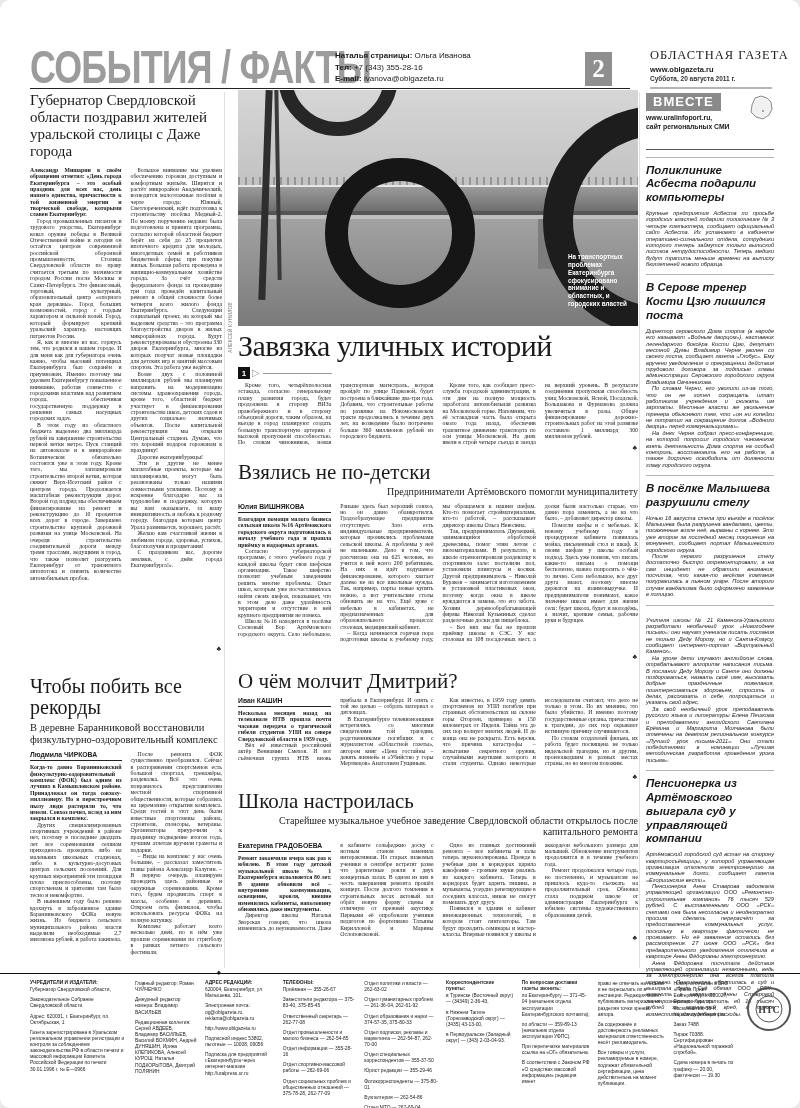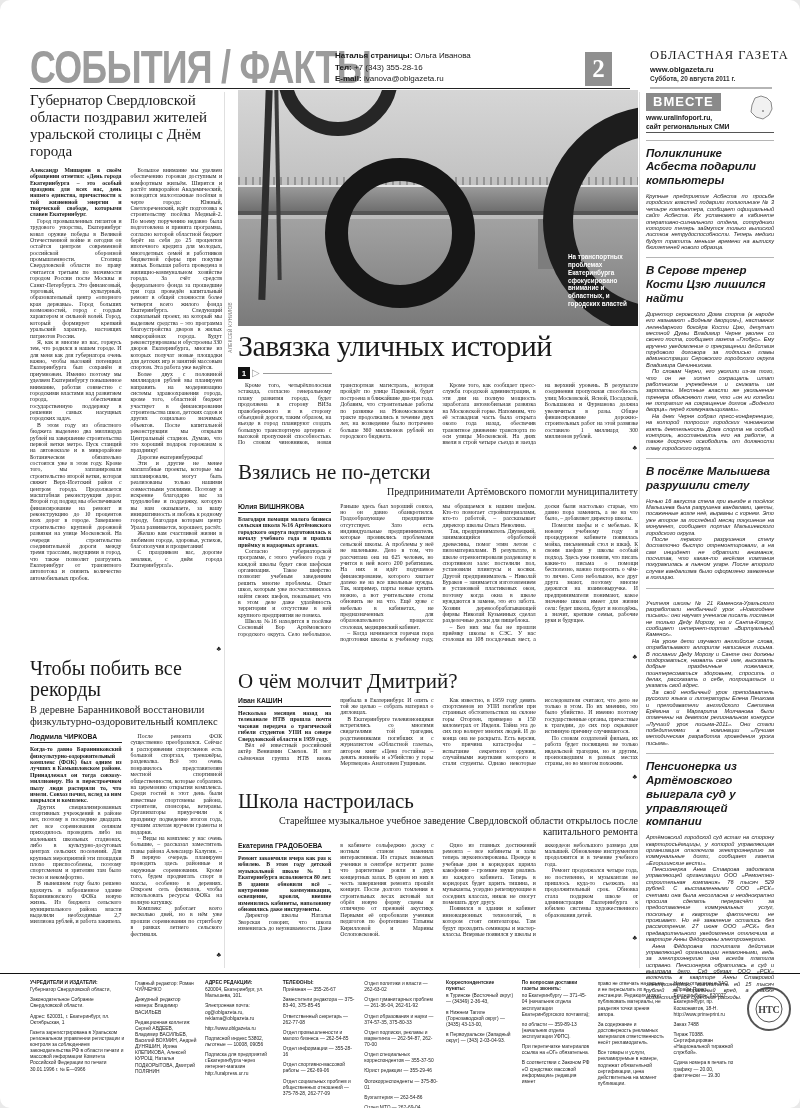--- a/index.html
+++ b/index.html
@@ -34,21 +34,21 @@
   .lead { font-weight:bold; }
   .byline { font-family:"Liberation Sans",sans-serif; font-weight:bold; font-size:6.8px;
     border-bottom:1px solid #222; padding-bottom:2px; margin-bottom:3px; }
   .endmark { position:absolute; right:1px; bottom:0; font-size:7px; color:#222; line-height:1; }
 
   
   .col-left { position:absolute; left:30px; top:92px; width:192px; }
   .col-left .head-gov { font-size:15px; line-height:1.13; font-weight:500; }
   .body.cols2 { column-count:2; }
   .gov-body { height:486px; margin-top:7px; }
-  .art-records { margin-top:5px; }
+  .art-records { margin-top:23px; }
   .art-records h1 { font-size:20px; line-height:1.05; }
   .art-records .subtitle { font-size:10.5px; line-height:1.15; font-weight:500; margin-top:4px; }
   .rec-body { height:226px; margin-top:5px; }
 
   
   .col-center { position:absolute; left:228px; top:90px; width:400px;margin-left:10px; }
   .photo { position:relative; width:400px; height:236px; background:linear-gradient(#d6d6d6 0%,#c2c2c2 40%,#ababab 100%); overflow:hidden; }
   .ph-rail { position:absolute; left:0; right:0; top:87px; height:8px;
     background:repeating-linear-gradient(90deg,#8a8a8a 0 2px,transparent 2px 7px); opacity:.8; }
   .ph-bridge { position:absolute; left:0; right:0; top:95px; height:30px;
@@ -73,21 +73,21 @@
   .body.cols4 { column-count:4; }
   .streets-body { height:70px; margin-top:3px; }
   .art-mid h1 { font-size:21px; line-height:1.05; margin-top:9px; }
   .art-mid .subtitle { font-size:10px; line-height:1.15; margin-top:3px; font-weight:500;text-align:right; }
   .s16-body { height:158px; margin-top:5px; }
   .otorten-body { height:84px; margin-top:5px; }
   .music-body { height:100px; margin-top:4px; }
 
   
   .sidebar { position:absolute; left:646px; top:92px; width:128px; font-family:"Liberation Sans",sans-serif; }
-  .vmeste-box { position:relative; border-bottom:1px solid #555; padding-bottom:0; }
+  .vmeste-box { position:relative; border-bottom:1px solid #555; padding-bottom:17px; }
   .vmeste-bar { display:inline-block; background:#8a8a8a; color:#fff; font-weight:bold; font-size:13px;
     letter-spacing:1px; padding:1px 7px 2px; }
   .vmeste-urls { font-weight:bold; font-size:6.8px; line-height:1.3; margin-top:3px; }
   .vmeste-map { position:absolute; right:0; top:2px; }
   .sb-item { border-top:1px solid #b5b5b5; margin-top:7px; padding-top:6px;font-style:italic; }
   .sb-item:first-of-type { border-top:none; margin-top:9px; padding-top:0; }
   .sb-item h3 { font-size:11.5px; line-height:1.2; font-weight:bold; }
   .sb-body { font-size:5.6px; line-height:1.14; text-align:justify; margin-top:5px; }
   .sb-body p { text-indent:6px; margin:0; }
   .sb-body p:first-child { text-indent:0; }
@@ -118,21 +118,21 @@
     <div class="mh-title">ОБЛАСТНАЯ ГАЗЕТА</div>
     <div class="mh-url">www.oblgazeta.ru</div>
     <div class="mh-date">Суббота, 20 августа 2011 г.</div>
   </div>
   <div class="header-rule"></div>
   <div class="vsep s1"></div>
   <div class="vsep s2"></div>
 
   <section class="col-left">
     <article class="art">
-      <h2 class="head-gov">Губернатор Свердловской области поздравил жителей уральской столицы с Днём города</h2>
+      <h2 class="head-gov">Губернатор Свердловской области поздравил жителей уральской столицы с Даже города</h2>
       <div class="body cols2 gov-body">
         <p class="lead">Александр Мишарин в своём обращении отметил: «День города Екатеринбурга – это особый праздник для всех нас, день нашего единства, причастности к той жизненной энергии и творческой свободе, которыми славен Екатеринбург.</p>
         <div class="paras">
             <p>Город промышленных гигантов и трудового упорства, Екатеринбург ковал оружие победы в Великой Отечественной войне и сегодня он остаётся центром современной российской оборонной промышленности. Столица Свердловской области по праву считается третьим по значимости городом России после Москвы и Санкт-Петербурга. Это финансовый, торговый, культурный, образовательный центр «опорного края державы». Город больших возможностей, город с гордым характером и сильной волей. Город, который формирует крепкий уральский характер, настоящих патриотов России.</p>
             <p>Я, как и многие из вас, горжусь тем, что родился в нашем городе. И для меня как для губернатора очень важно, чтобы высокий потенциал Екатеринбурга был сохранён и приумножен. Именно поэтому мы уделяем Екатеринбургу повышенное внимание, работая совместно с городскими властями над развитием города, обеспечивая государственную поддержку в решении самых насущных городских задач.</p>
             <p>В этом году из областного бюджета выделено два миллиарда рублей на завершение строительства первой ветки метро. Пуск станций на автовокзале и в микрорайоне Ботаническом обязательно состоится уже в этом году. Кроме того, мы запланировали строительство второй ветки, которая свяжет Верх-Исетский район с центром города. Продолжается масштабная реконструкция дорог. Второй год подряд мы обеспечиваем финансирование на ремонт и реконструкцию до 10 процентов всех дорог в городе. Завершено строительство крупной дорожной развязки на улице Московской. На очереди строительство соединительной дороги между тремя трассами, ведущими в город, что также позволит разгрузить Екатеринбург от транзитного автопотока и снизить количество автомобильных пробок.</p>
             <p>Большое внимание мы уделяем обеспечению горожан доступным и комфортным жильём. Ширится и растёт микрорайон Академический, возводятся малоэтажные посёлки в черте города: Южный, Светлореченский, идёт подготовка к строительству посёлка Медный-2. По моему поручению недавно была подготовлена и принята программа, согласно которой областной бюджет берёт на себя до 25 процентов ипотечного кредита для молодых, многодетных семей и работников бюджетной сферы при покупке жилья. Большая работа проведена в жилищно-коммунальном хозяйстве города. За счёт средств федерального фонда за прошедшие три года проведён капитальный ремонт в общей сложности более четверти всего жилого фонда Екатеринбурга. Следующий социальный проект, на который мы выделяем средства – это программа благоустройства дворов в жилых микрорайонах города. Будут реконструированы и обустроены 330 дворов Екатеринбурга, многие из которых получат новые площадки для детских игр и занятий массовым спортом. Эта работа уже ведётся.</p>
             <p>Более двух с половиной миллиардов рублей мы планируем направить на модернизацию системы здравоохранения города, кроме того, областной бюджет участвует в финансировании строительства школ, детских садов и других социально значимых объектов. После капитальной реконструкции мы открыли Центральный стадион. Думаю, что это хороший подарок горожанам к празднику!</p>
             <p>Дорогие екатеринбуржцы!</p>
             <p>Эти и другие не менее масштабные проекты, которые мы запланировали, могут быть реализованы только нашими совместными усилиями. Поэтому я искренне благодарю вас за трудолюбие и поддержку, которую вы нам оказываете, за вашу инициативность и любовь к родному городу, благодаря которым центр Урала развивается, хорошеет, растёт.</p>
@@ -253,21 +253,21 @@
         <circle cx="15" cy="17" r="1" fill="#8a8a8a"></circle>
       </svg>
     </div>
     <div class="sb-item">
       <h3>Поликлинике Асбеста подарили компьютеры</h3>
       <div class="sb-body">
           <p>Крупные предприятия Асбеста по просьбе городских властей подарили поликлинике № 3 четыре компьютера, сообщает официальный сайт Асбеста. Их установят в кабинете оперативно-сигнального отдела, сотрудники которого теперь займутся только выпиской листков нетрудоспособности. Теперь медики будут тратить меньше времени на выписку бюллетеней нового образца.</p>
         </div>
     </div>
     <div class="sb-item">
-      <h3>В Серове тренер Кости Цзю лишился найти</h3>
+      <h3>В Серове тренер Кости Цзю лишился поста</h3>
       <div class="sb-body">
           <p>Директор серовского Дома спорта (в народе его называют «Водным дворцом»), наставник легендарного боксёра Кости Цзю, депутат местной Думы Владимир Черня уволен со своего поста, сообщает газета «Глобус». Ему вручено уведомление о прекращении действия трудового договора за подписью главы администрации Серовского городского округа Владимира Овчинникова.</p>
           <p>По словам Черни, его уволили из-за того, что он не хотел сокращать штат работников учреждения и снижать им зарплаты. Местные власти же увольнение тренера объясняют тем, что «он ни копейки не потратил на сокращение долгов «Водного дворца» перед коммунальщиками».</p>
           <p>На днях Черня собрал пресс-конференцию, на которой попросил городских чиновников взять деятельность Дома спорта на особый контроль, восстановить его на работе, а также досрочно освободить от должности главу городского округа.</p>
         </div>
     </div>
     <div class="sb-item">
       <h3>В посёлке Малышева разрушили стелу</h3>
       <div class="sb-body">
           <p>Ночью 16 августа стела при въезде в посёлок Малышева была разрушена вандалами, цветы, посаженные возле неё, вырваны с корнем. Это уже второе за последний месяц покушение на монумент, сообщает портал Малышевского городского округа.</p>

